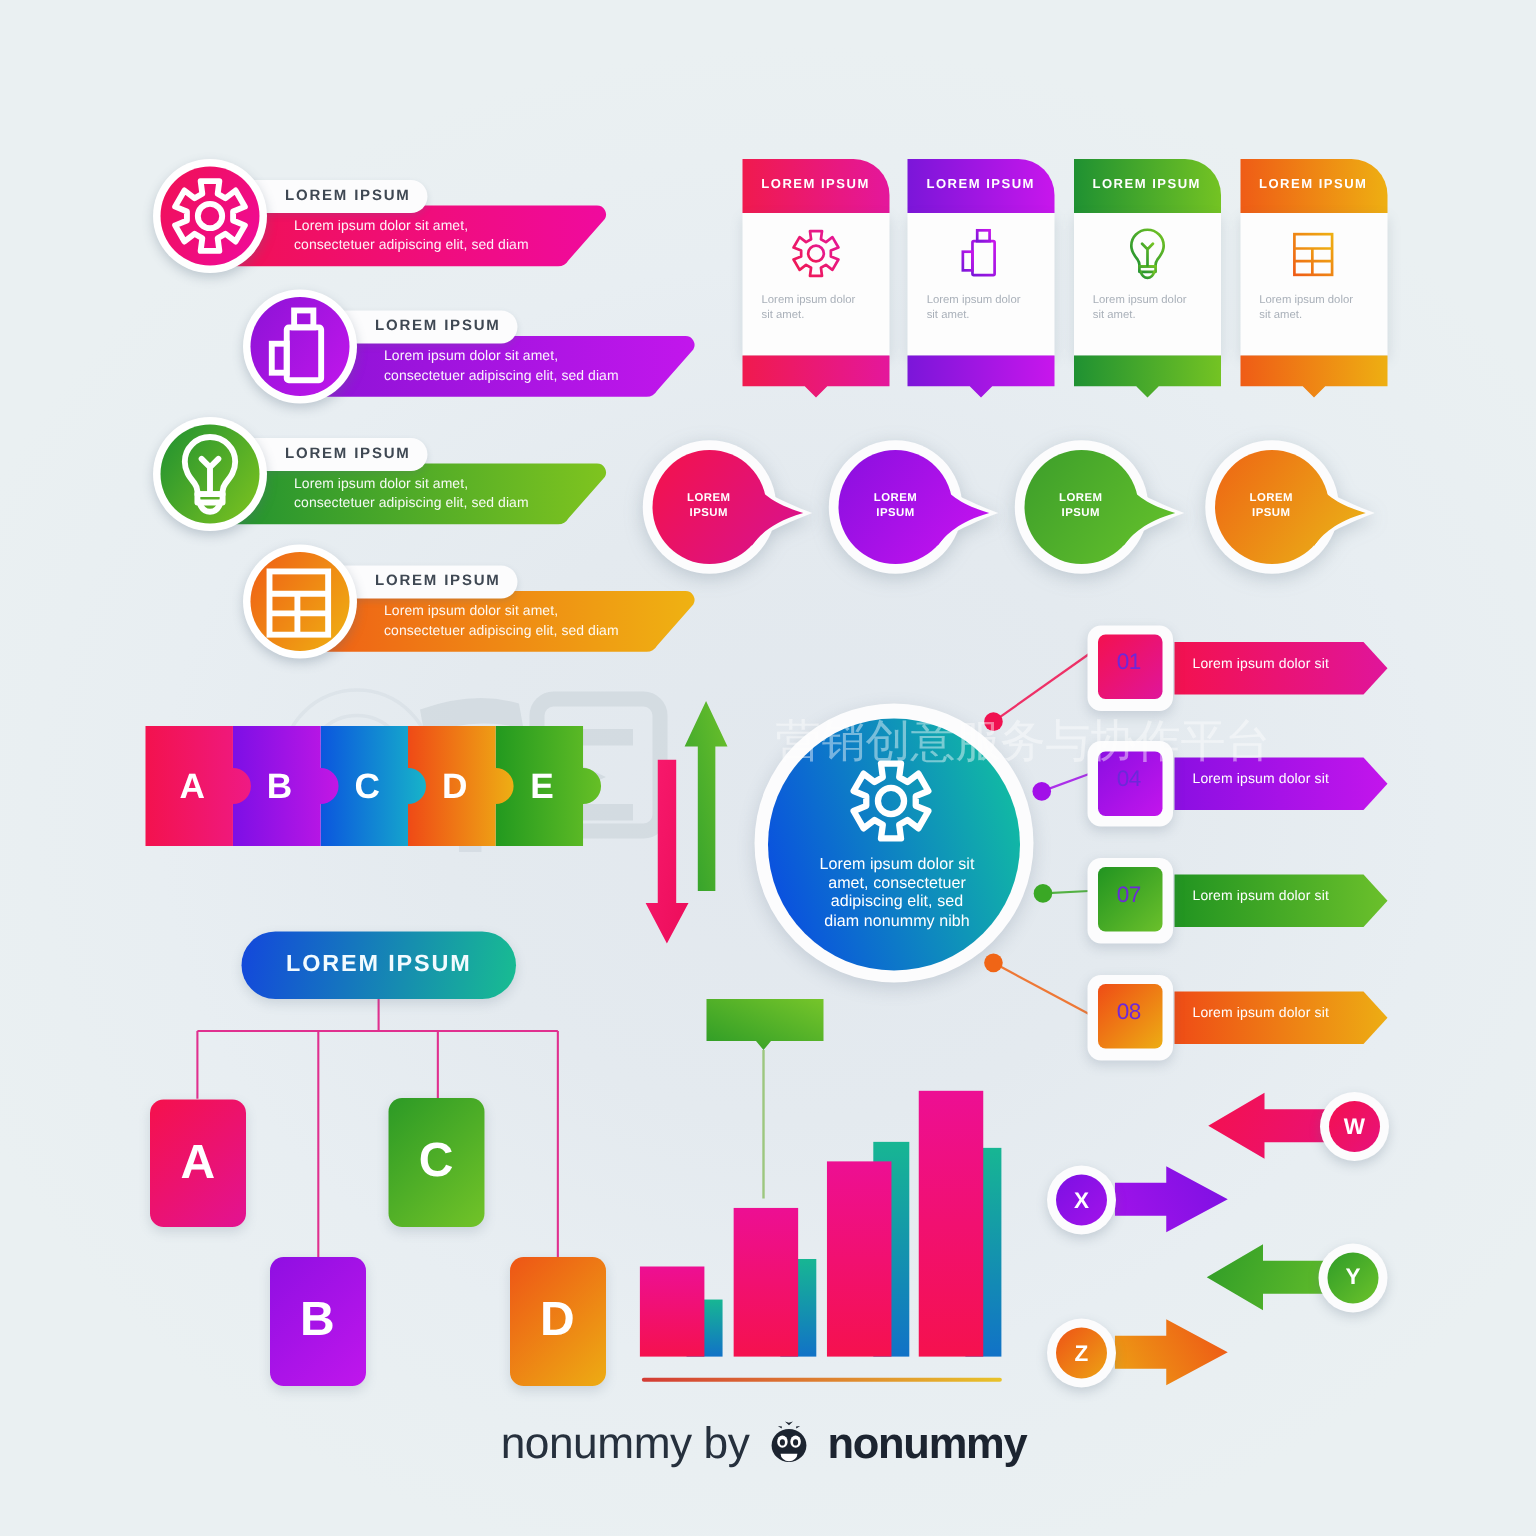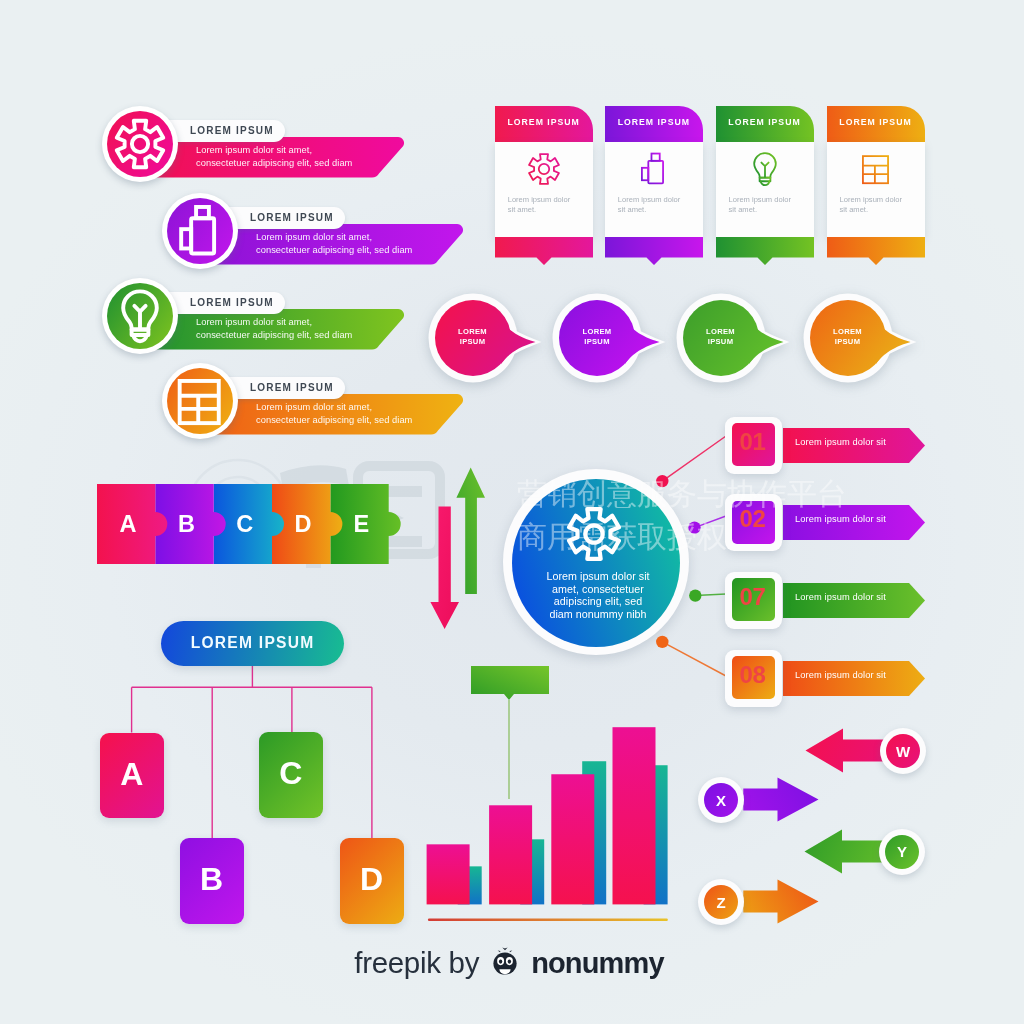--- a/index.html
+++ b/index.html
@@ -53,21 +53,21 @@
   #hub svg.gic{position:absolute;left:61px;top:35px}
   #hub p{position:absolute;left:18px;top:101px;width:154px;margin:0;text-align:center;color:#fff;
     font-size:10.7px;line-height:12.6px;white-space:pre;letter-spacing:.05px}
 
   
   .step{position:absolute;height:58px}
   .step .sq{position:absolute;left:0;top:0;width:57px;height:57px;border-radius:9px;background:#fcfcfd;
     box-shadow:0 3px 8px rgba(90,110,130,.22)}
   .step .sq i{position:absolute;left:7px;top:6.5px;width:43px;height:43px;border-radius:5px;display:block}
   .step .sq b{position:absolute;left:6px;top:3.5px;width:43px;height:43px;display:flex;align-items:center;
-    justify-content:center;color:#ef4444;font-size:24px;font-weight:bold;letter-spacing:-.4px}
+    justify-content:center;color:#6d28d9;font-size:15px;font-weight:normal;letter-spacing:-.4px}
   .step .bar{position:absolute;left:58px;top:11px}
   .step .bar span{position:absolute;left:12px;top:9px;color:#fff;font-size:9.3px;letter-spacing:.1px;white-space:nowrap}
 
   
   #tree .root{position:absolute;left:41.3px;top:5.5px;width:182.5px;height:45.5px;border-radius:23px;
     display:flex;align-items:center;justify-content:center;box-shadow:0 3px 8px rgba(90,110,130,.20)}
   #tree .root span{color:#f2fbff;font-size:15.6px;font-weight:bold;letter-spacing:1.25px}
   #tree .node{position:absolute;width:64px;height:85.5px;border-radius:9px;display:flex;
     align-items:center;justify-content:center;box-shadow:0 3px 8px rgba(90,110,130,.20)}
   #tree .node span{color:#fff;font-size:32px;font-weight:bold;margin-top:-2px}
@@ -557,21 +557,21 @@
                 <stop offset="0" stop-color="#8b0fe2"></stop>
                 <stop offset="1" stop-color="#c315ec"></stop>
               </linearGradient>
             </defs>
             <path d="M0 0 H126 L142 17.5 L126 35 H0 Z" fill="url(#sb1)"></path>
           </svg>
           <span>Lorem ipsum dolor sit</span>
         </div>
         <div class="sq">
           <i style="background:linear-gradient(135deg,#8b0fe2,#c315ec)"></i>
-          <b>02</b>
+          <b>04</b>
         </div>
       </div>
       <div class="step" style="left: 725px; top: 571.5px; width: 205px;">
         <div class="bar">
           <svg width="142" height="35" viewBox="0 0 142 35">
             <defs>
               <linearGradient id="sb2" x1="0" y1="0" x2="1" y2="0">
                 <stop offset="0" stop-color="#219421"></stop>
                 <stop offset="1" stop-color="#6bc02b"></stop>
               </linearGradient>
@@ -725,25 +725,24 @@
         </svg>
         <div class="bdg" style="left:0px;top:0">
           <i style="background:linear-gradient(135deg,#ee5316,#eda214)"></i>
           <b>Z</b>
         </div>
       </div>
     </div>
 
   <div id="wm" class="abs" style="left:0;top:0;width:1024px;height:908px;pointer-events:none">
     <div class="abs wm-l1">营销创意服务与协作平台</div>
-    <div class="abs wm-l2">商用需获取授权</div>
   </div>
 
   <div id="foot" class="abs" style="left:-3px;top:937px;width:1024px;height:52px">
-    <span>freepik by</span>
+    <span>nonummy by</span>
     <svg class="mascot" width="36" height="30" viewBox="0 0 36 30">
       <path d="M18 3.2 L15.3 0.6 L17.9 1.5 L20.6 0.6 Z" fill="#1c2430"></path>
       <path d="M13.1 5.3 L10.6 3.6 L13.3 4.0 Z" fill="#1c2430"></path>
       <path d="M22.9 5.3 L25.4 3.6 L22.7 4.0 Z" fill="#1c2430"></path>
       <ellipse cx="18" cy="16.6" rx="11.6" ry="11" fill="#1c2430"></ellipse>
       <ellipse cx="13.6" cy="14.1" rx="3.5" ry="4.1" fill="#fff"></ellipse>
       <ellipse cx="22.4" cy="14.1" rx="3.5" ry="4.1" fill="#fff"></ellipse>
       <ellipse cx="13.6" cy="14.6" rx="1.7" ry="2.1" fill="#1c2430"></ellipse>
       <ellipse cx="22.4" cy="14.6" rx="1.7" ry="2.1" fill="#1c2430"></ellipse>
       <path d="M12.4 22.2 h11.2 a5.6 5 0 0 1 -11.2 0 Z" fill="#fff"></path>

